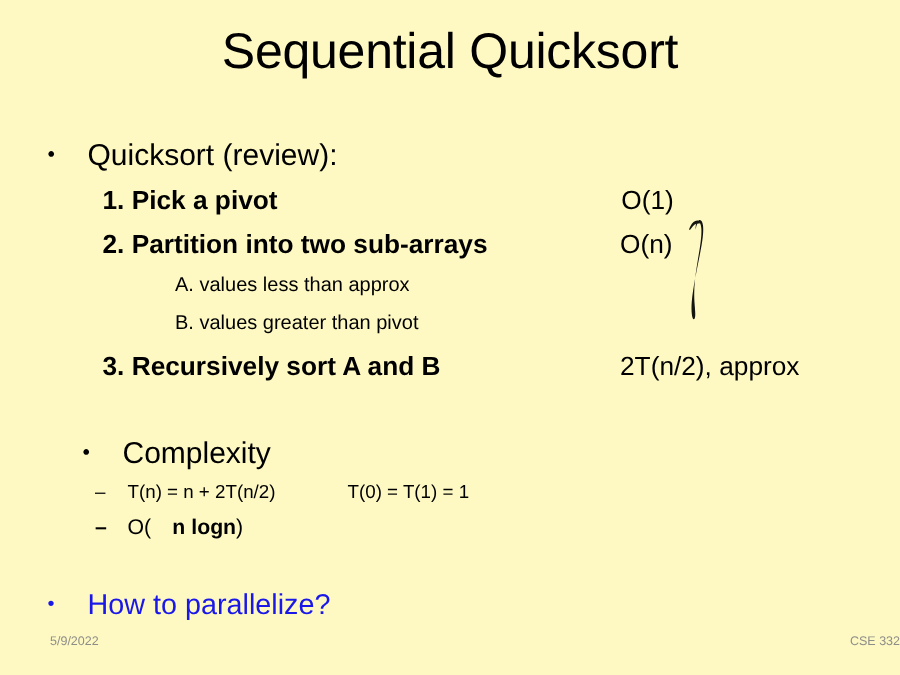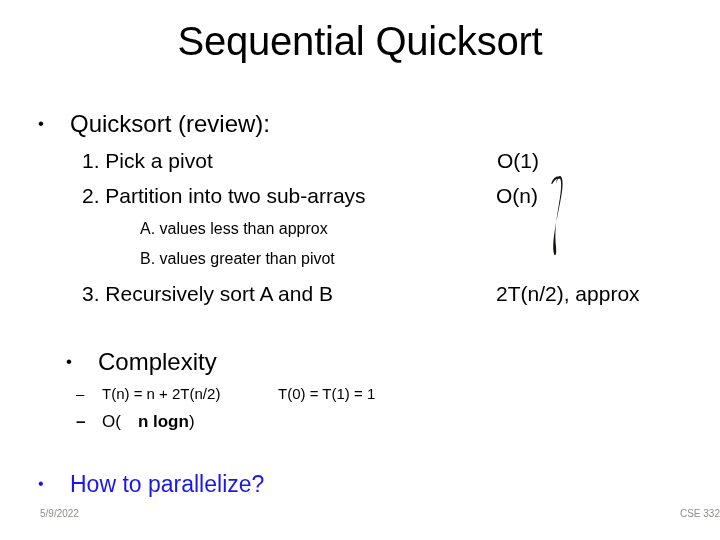--- a/index.html
+++ b/index.html
@@ -12,21 +12,21 @@
     background: #ecead e;
     background: #ECEADE;
     font-family: "Liberation Sans", sans-serif;
     color: #000000;
     overflow: hidden;
   }
   #slide {
     position: relative;
     width: 720px;
     height: 540px;
-    background: #ffffff;
+    background: #fef9c3;
   }
 
   
   #slide-title {
     position: absolute;
     left: 0;
     top: 18px;
     width: 720px;
     text-align: center;
     font-size: 40px;
@@ -55,21 +55,21 @@
     vertical-align: 3px;
   }
   .lvl1 .txt {
     display: inline-block;
   }
 
   .lvl2 {
     left: 82px;
     font-size: 21px;
     line-height: 25px;
-    font-weight: 400;
+    font-weight: 700;
   }
 
   .lvl3 {
     left: 140px;
     font-size: 16px;
     line-height: 19px;
     font-weight: 400;
   }
 
   .dashrow {

